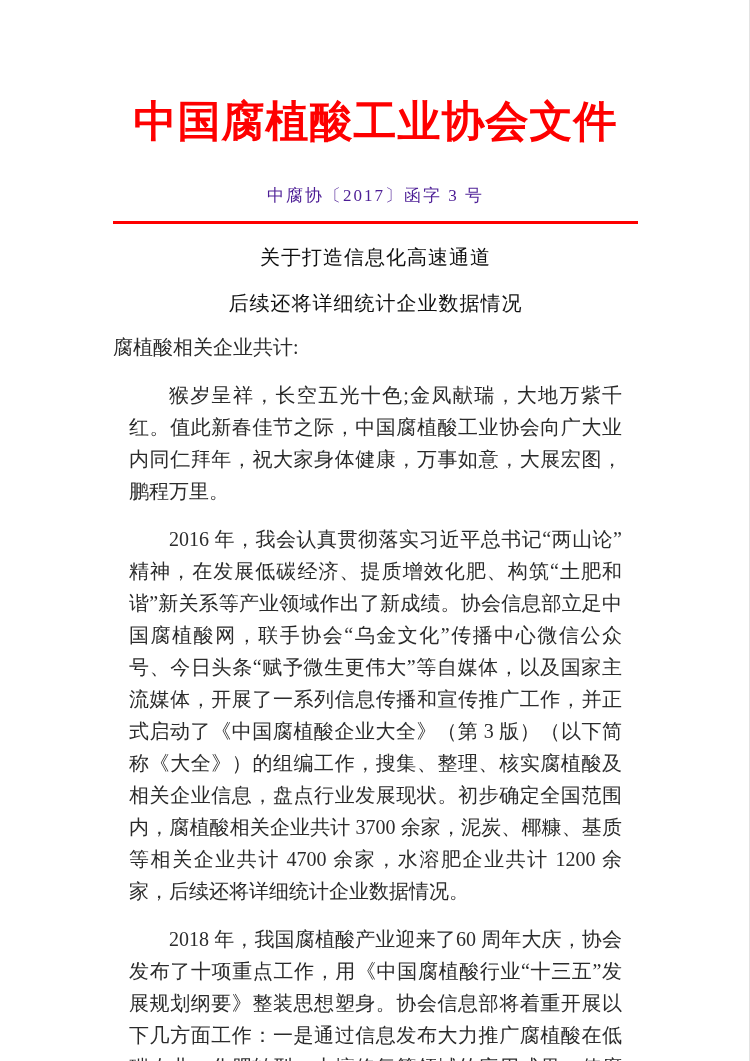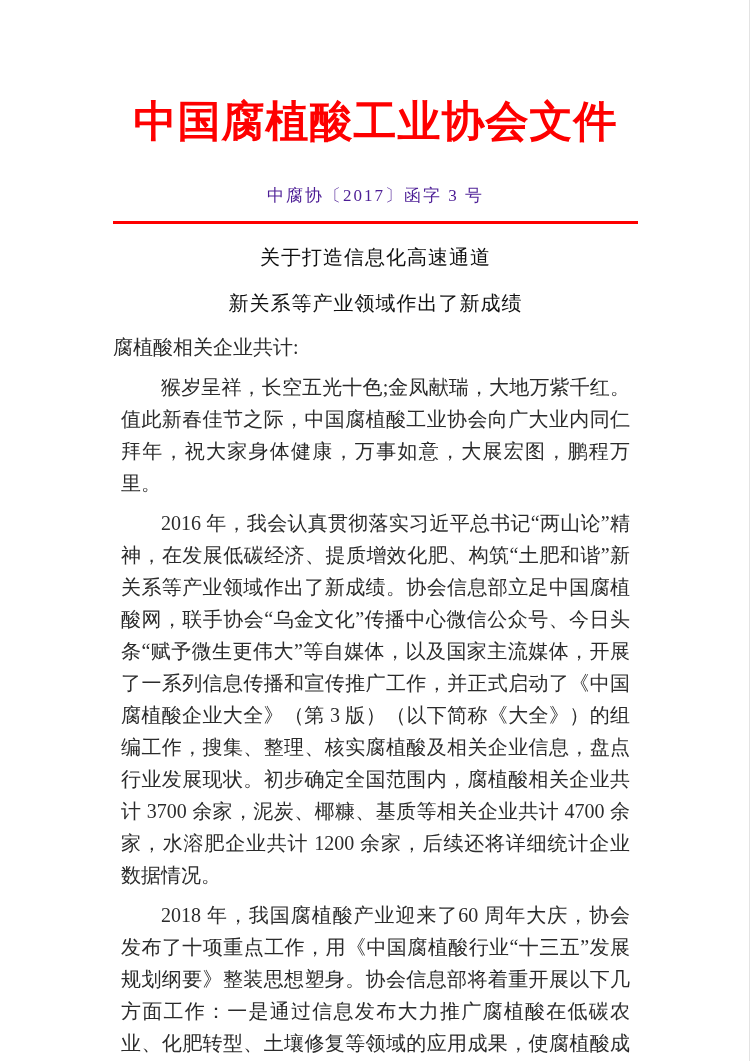--- a/index.html
+++ b/index.html
@@ -59,38 +59,38 @@
     font-size: 20px;
     line-height: 32px;
     text-align: justify;
     color: var(--ink);
   }
   .salutation {
     text-indent: 0;
   }
   .letter-body p.para {
     text-indent: 2em;
-    margin: 8px;
+    margin: 16px;
   }
 </style>
 </head>
 <body>
 
 <div class="page">
   <div class="content">
 
     <div class="letterhead">中国腐植酸工业协会文件</div>
 
     <div class="doc-number">中腐协〔2017〕函字 3 号</div>
 
     <div class="red-divider"></div>
 
     <div class="subject line1">关于打造信息化高速通道</div>
 
-    <div class="subject line2">新关系等产业领域作出了新成绩</div>
+    <div class="subject line2">后续还将详细统计企业数据情况</div>
 
     <div class="letter-body">
       <p class="salutation">腐植酸相关企业共计:</p>
       <p class="para">猴岁呈祥，长空五光十色;金凤献瑞，大地万紫千红。值此新春佳节之际，中国腐植酸工业协会向广大业内同仁拜年，祝大家身体健康，万事如意，大展宏图，鹏程万里。</p>
       <p class="para">2016 年，我会认真贯彻落实习近平总书记“两山论”精神，在发展低碳经济、提质增效化肥、构筑“土肥和谐”新关系等产业领域作出了新成绩。协会信息部立足中国腐植酸网，联手协会“乌金文化”传播中心微信公众号、今日头条“赋予微生更伟大”等自媒体，以及国家主流媒体，开展了一系列信息传播和宣传推广工作，并正式启动了《中国腐植酸企业大全》（第 3 版）（以下简称《大全》）的组编工作，搜集、整理、核实腐植酸及相关企业信息，盘点行业发展现状。初步确定全国范围内，腐植酸相关企业共计 3700 余家，泥炭、椰糠、基质等相关企业共计 4700 余家，水溶肥企业共计 1200 余家，后续还将详细统计企业数据情况。</p>
       <p class="para">2018 年，我国腐植酸产业迎来了60 周年大庆，协会发布了十项重点工作，用《中国腐植酸行业“十三五”发展规划纲要》整装思想塑身。协会信息部将着重开展以下几方面工作：一是通过信息发布大力推广腐植酸在低碳农业、化肥转型、土壤修复等领域的应用成果，使腐植酸成为绿色产业生力军；二是开发文献资料数据库等信息产品，为企业的科学发展提供更全面的服务；三是完成《大全》书籍编撰，</p>
     </div>
 
   </div>
 </div>

